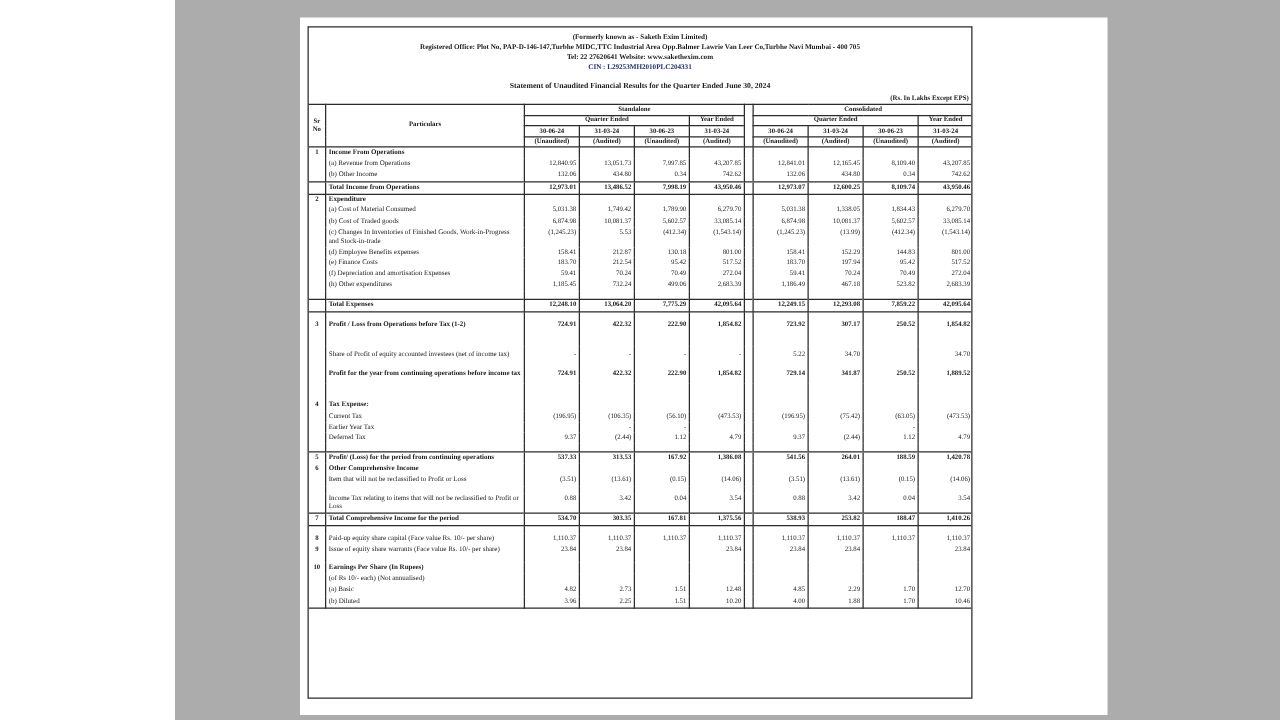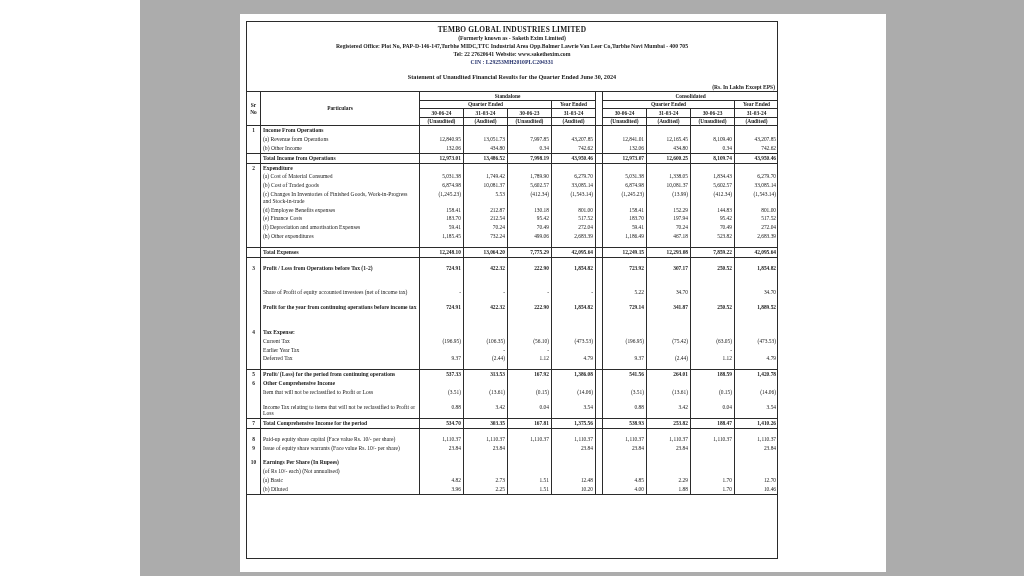--- a/index.html
+++ b/index.html
@@ -48,21 +48,20 @@
 </style>
 </head>
 <body>
 
 <div class="backdrop"></div>
 
 <div class="sheet">
   <div class="docbox">
 
     <div class="dochead">
-      <div class="company">TEMBO GLOBAL INDUSTRIES LIMITED</div>
       <div class="sub">(Formerly known as - Saketh Exim Limited)</div>
       <div class="sub">Registered Office: Plot No, PAP-D-146-147,Turbhe MIDC,TTC Industrial Area Opp.Balmer Lawrie Van Leer Co,Turbhe Navi Mumbai - 400 705</div>
       <div class="sub">Tel: 22 27620641 Website: www.sakethexim.com</div>
       <div class="cin">CIN : L29253MH2010PLC204331</div>
       <div class="stitle">Statement of Unaudited Financial Results for the Quarter Ended June 30, 2024</div>
     </div>
     <div class="units">(Rs. In Lakhs Except EPS)</div>
 
     <table class="fin">
       <colgroup>

